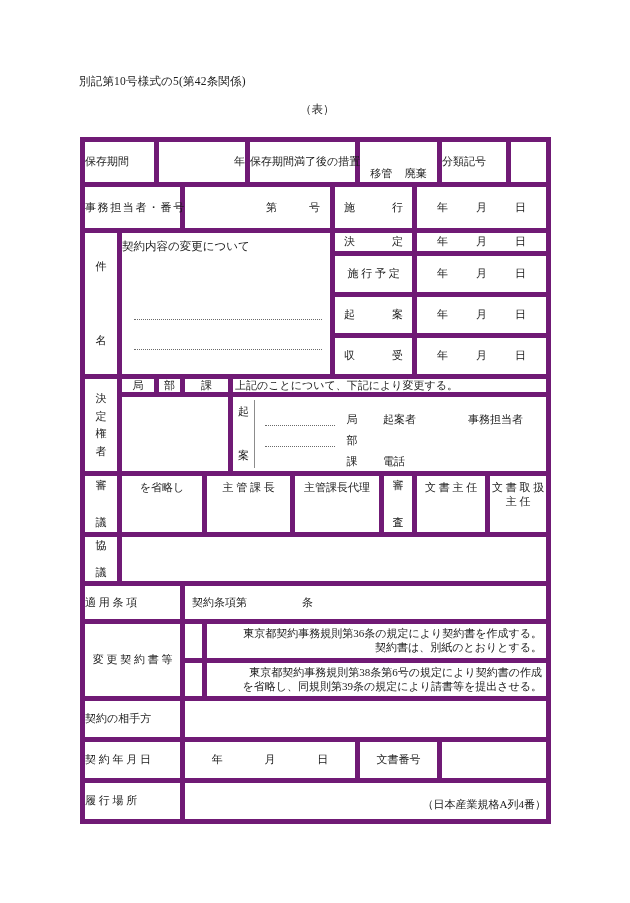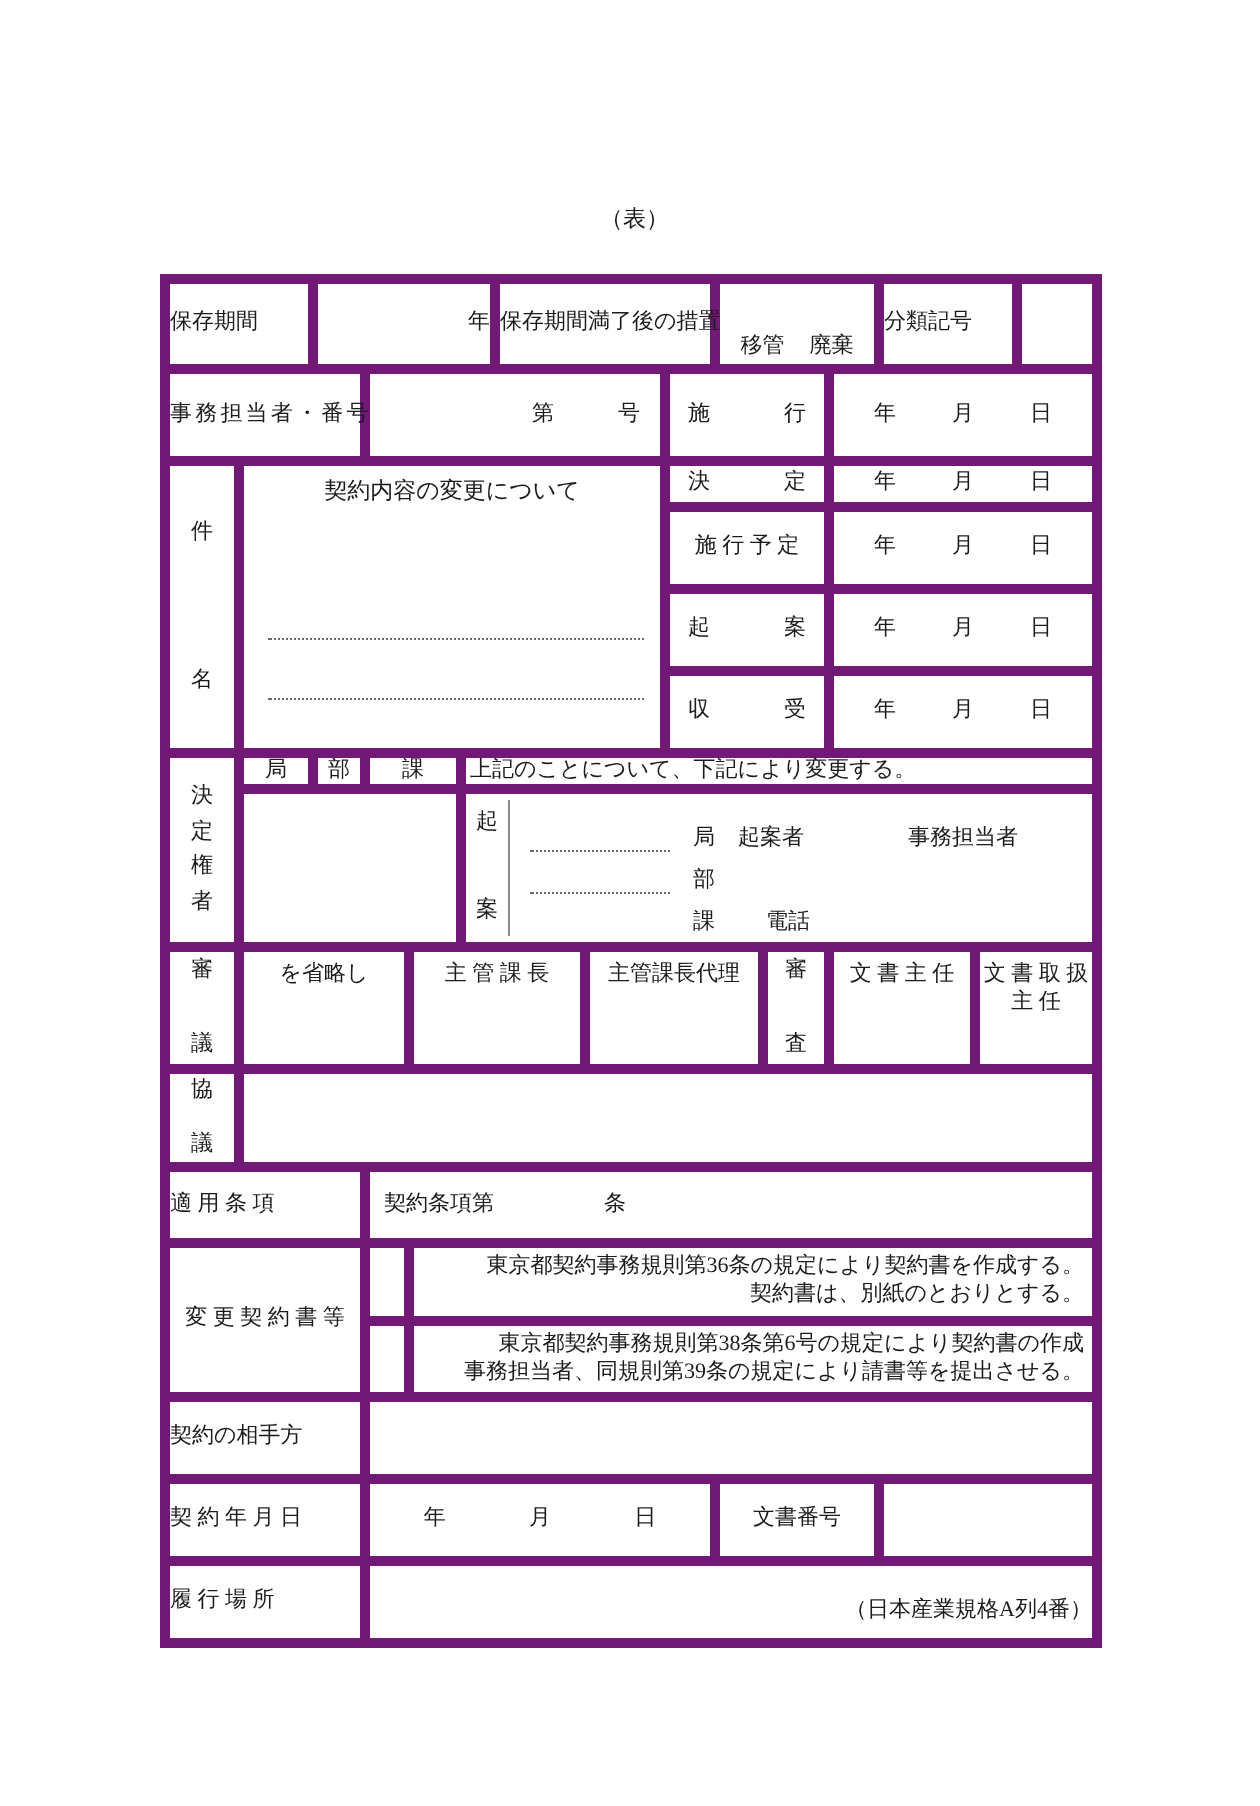--- a/index.html
+++ b/index.html
@@ -101,21 +101,20 @@
     padding: 0 9px;
   }
 
   
   .kenmei-body {
     position: relative;
     height: 100%;
     min-height: 141px;
   }
   .kenmei-title {
-    text-align: center;
     font-size: 11.5px;
     padding-top: 6px;
   }
   .dotrule {
     position: absolute;
     left: 12px;
     right: 8px;
     border-top: 1px dotted #6a6a6a;
   }
   .dotrule.one { top: 86px; }
@@ -153,21 +152,21 @@
     margin-left: 10px;
     border-bottom: 1px dotted #6a6a6a;
     height: 13px;
   }
   .kian-unit {
     width: 34px;
     text-align: center;
     font-size: 11px;
   }
   .kian-extra { font-size: 11px; }
-  .kian-extra.kisha { }
+  .kian-extra.kisha { margin-left: 14px; }
   .kian-extra.jimu  { margin-left: 52px; }
   .kian-extra.tel   { margin-left: 14px; }
 
   
   .henko-text {
     padding: 2px 4px 3px 5px;
     font-size: 11px;
     line-height: 1.28;
   }
   .henko-text div { white-space: nowrap; text-align: right; }
@@ -180,20 +179,21 @@
     font-size: 11px;
     white-space: nowrap;
     text-align: right;
   }
 </style>
 </head>
 <body>
 
 <div class="page">
 
+  <div class="form-code">別記第10号様式の5(第42条関係)</div>
 
   <div class="omote-label">（表）</div>
 
   <table class="form-table">
     <colgroup>
       <col style="width:37px">
       <col style="width:37px">
       <col style="width:26px">
       <col style="width:22px">
       <col style="width:26px">
@@ -397,21 +397,21 @@
           <div>東京都契約事務規則第36条の規定により契約書を作成する。</div>
           <div>契約書は、別紙のとおりとする。</div>
         </div>
       </td>
     </tr>
     <tr>
       <td class="c" style="height:31px"></td>
       <td colspan="12">
         <div class="henko-text">
           <div>東京都契約事務規則第38条第6号の規定により契約書の作成</div>
-          <div>事務担当者、同規則第39条の規定により請書等を提出させる。</div>
+          <div>を省略し、同規則第39条の規定により請書等を提出させる。</div>
         </div>
       </td>
     </tr>
 
     <tr>
       <td colspan="3" class="l pad-l nowrap" style="height:36px">契約の相手方</td>
       <td colspan="13"></td>
     </tr>
 
     <tr>

